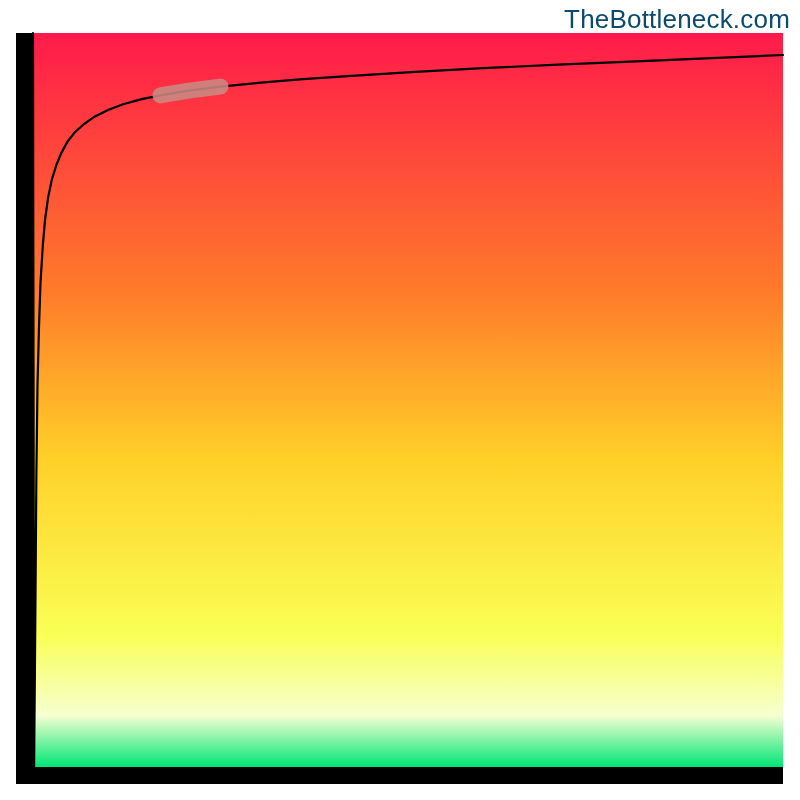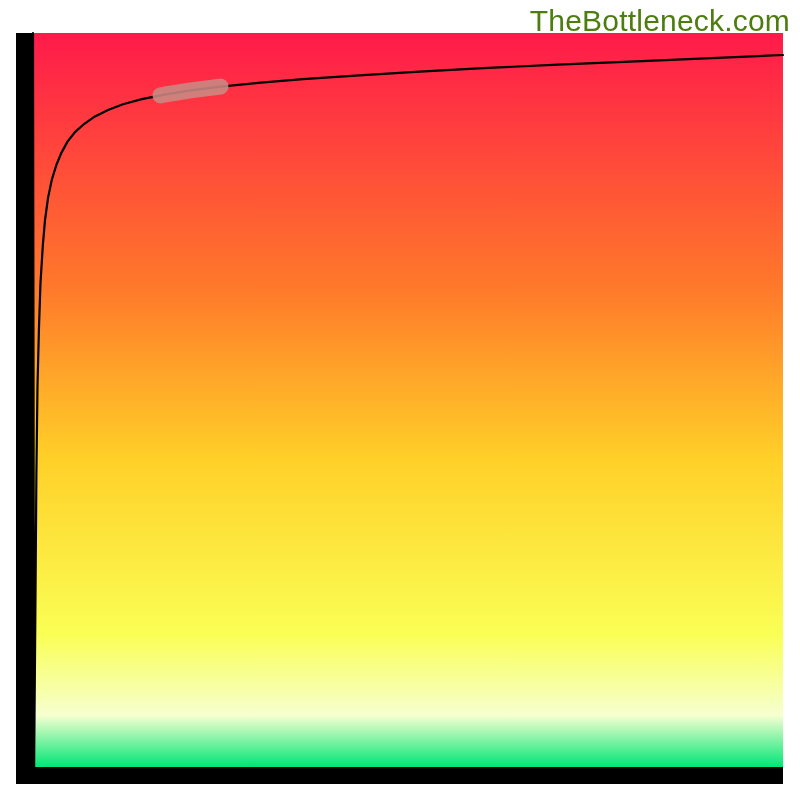--- a/index.html
+++ b/index.html
@@ -13,22 +13,22 @@
   }
   .wrap {
     position: relative;
     width: 800px;
     height: 800px;
   }
   .watermark {
     position: absolute;
     top: 4px;
     right: 10px;
-    color: #4d7c0f;
-    font-size: 30px;
+    color: #0c4a6e;
+    font-size: 26px;
     letter-spacing: 0.2px;
     font-weight: 400;
     z-index: 50;
   }
   svg {
     position: absolute;
     left: 0;
     top: 0;
     width: 800px;
     height: 800px;

